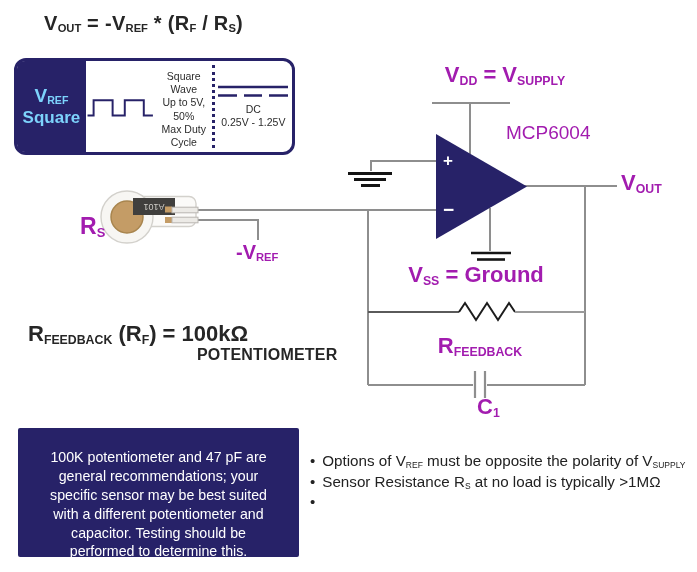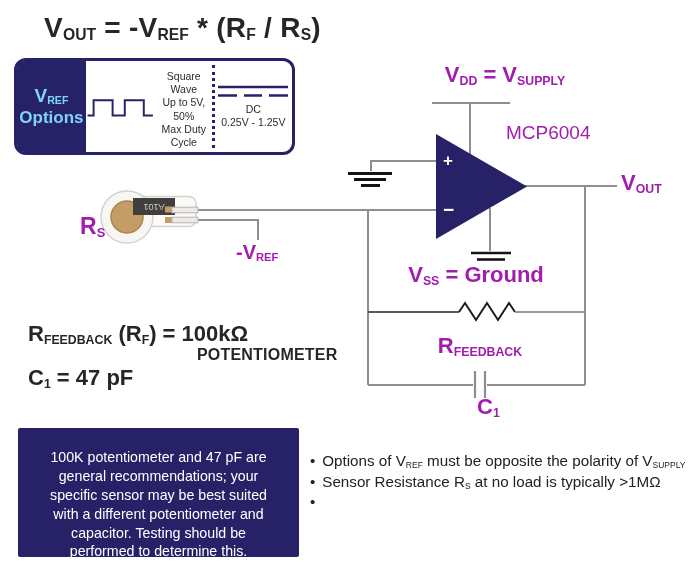--- a/index.html
+++ b/index.html
@@ -3,21 +3,21 @@
 <meta charset="utf-8">
 <style>
   html,body{margin:0;padding:0;background:#ffffff;}
   .page{position:relative;width:697px;height:572px;background:#fff;
         font-family:"Liberation Sans",sans-serif;color:#262626;overflow:hidden;}
   .abs{position:absolute;}
   .rich sub{font-size:0.56em;vertical-align:-0.22em;line-height:1;letter-spacing:0;}
   .lbl{font-weight:600;color:#a21caf;white-space:nowrap;}
 
   
-  .formula{left:44px;top:12px;font-size:28px;font-weight:600;letter-spacing:.3px;}
+  .formula{left:44px;top:12px;font-size:20px;font-weight:600;letter-spacing:.3px;}
 
   
   .opt-box{left:14px;top:58px;width:281px;height:97px;border:3px solid #272268;
            border-radius:12px;background:#fff;display:flex;flex-direction:row;box-sizing:border-box;}
   .opt-left{width:82px;background:#272268;border-radius:8px 0 0 8px;color:#7dd3fc;
             display:flex;flex-direction:column;align-items:center;justify-content:center;}
   .opt-vref{font-size:19px;font-weight:700;}
   .opt-title2{font-size:17px;font-weight:700;margin-top:1px;}
   .opt-mid{flex:1;display:flex;flex-direction:row;align-items:center;justify-content:center;padding-top:2px;}
   .opt-divider{border-left:3px dotted #272268;height:83px;align-self:center;}
@@ -95,21 +95,21 @@
       <rect x="172" y="207.2" width="26" height="5.6" fill="#eceae6" stroke="#b9b6b1" stroke-width="1"></rect>
       <rect x="172" y="217.2" width="26" height="5.6" fill="#eceae6" stroke="#b9b6b1" stroke-width="1"></rect>
     </g>
   </svg>
 
   <div class="abs formula rich"><span>V</span><sub>OUT</sub><span> = -V</span><sub>REF</sub><span> * (R</span><sub>F</sub><span> / R</span><sub>S</sub><span>)</span></div>
 
   <div class="abs opt-box">
     <div class="opt-left">
       <div class="opt-vref rich"><span>V</span><sub>REF</sub></div>
-      <div class="opt-title2">Options</div>
+      <div class="opt-title2">Square</div>
     </div>
     <div class="opt-mid">
       <svg width="92" height="27" viewBox="0 0 92 27">
         <path d="M2,24 h8 v-20 h25 v20 h16 v-20 h25 v20 h12" stroke="#272268" stroke-width="2.6" fill="none"></path>
       </svg>
       <div class="opt-small" style="white-space:pre-line">Square Wave
 Up to 5V, 50%
 Max Duty Cycle</div>
     </div>
     <div class="opt-divider"></div>
@@ -130,21 +130,20 @@
   <div class="abs opamp-plus">+</div>
   <div class="abs opamp-minus">−</div>
   <div class="abs lbl vout-label rich"><span>V</span><sub>OUT</sub></div>
   <div class="abs lbl vss-label rich"><span>V</span><sub>SS</sub><span> = Ground</span></div>
   <div class="abs lbl rfb-label rich"><span>R</span><sub>FEEDBACK</sub></div>
   <div class="abs lbl c1-label rich"><span>C</span><sub>1</sub></div>
 
   <div class="abs values">
     <div class="values-line rich"><span>R</span><sub>FEEDBACK</sub><span> (R</span><sub>F</sub><span>) = 100kΩ</span></div>
     <div class="values-note">POTENTIOMETER</div>
-    <div class="values-line rich"><span>C</span><sub>1</sub><span> = 47 pF</span></div>
   </div>
 
   <div class="abs note-box">100K potentiometer and 47 pF are
 general recommendations; your
 specific sensor may be best suited
 with a different potentiometer and
 capacitor. Testing should be
 performed to determine this.</div>
 
   <div class="abs bullets">

